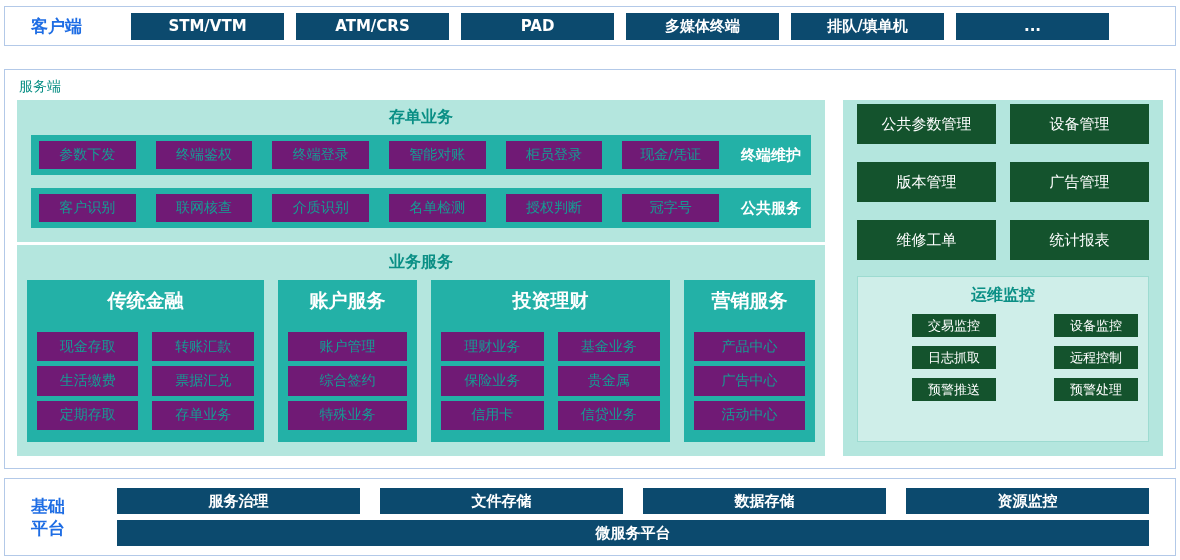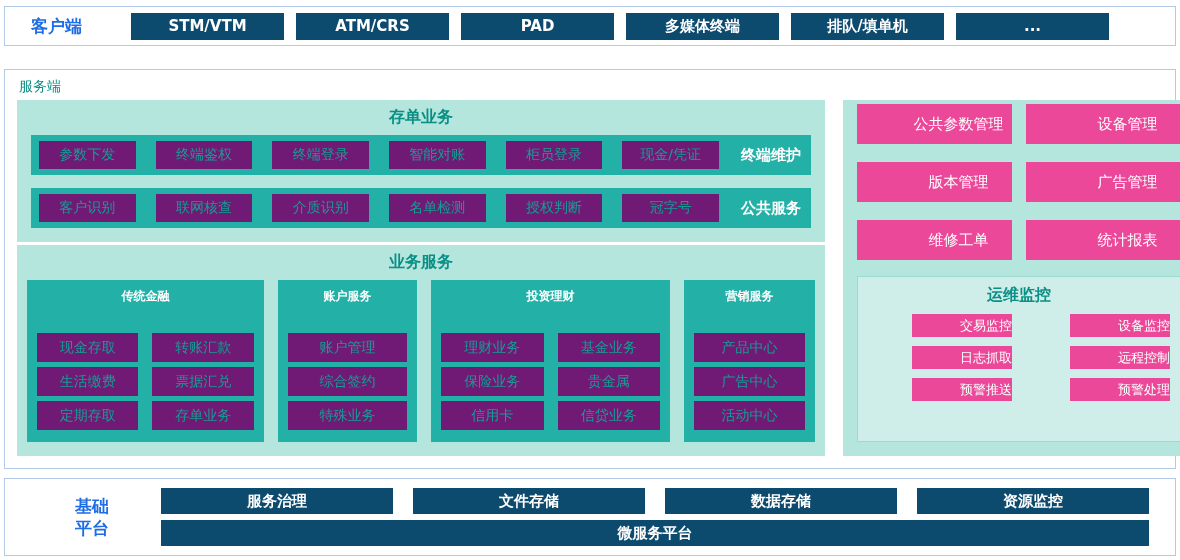--- a/index.html
+++ b/index.html
@@ -39,41 +39,41 @@
   .strip + .strip { margin-top: 13px; }
   .white-btn {
     flex: 1; background: #701a75; color: #149e93; font-size: 14px; height: 28px;
     display: flex; align-items: center; justify-content: center; white-space: nowrap;
   }
   .strip-label { flex: 0 0 64px; color: #fff; font-weight: bold; font-size: 15px; text-align: center; }
 
   .business { flex: 1; padding: 0 10px 14px; display: flex; flex-direction: column; }
   .groups { flex: 1; display: flex; gap: 14px; }
   .group { background: #23b1a7; padding: 8px 10px 12px; display: flex; flex-direction: column; }
-  .group-title { color: #fff; font-weight: bold; font-size: 12px; text-align: center; padding-bottom: 28px; }
+  .group-title { color: #fff; font-weight: bold; font-size: 19px; text-align: center; padding-bottom: 18px; }
   .ggrid { flex: 1; display: grid; gap: 5px 14px; }
   .cols2 { grid-template-columns: 1fr 1fr; }
   .cols1 { grid-template-columns: 1fr; }
   .ggrid .white-btn { height: auto; min-height: 28px; }
   .g1 { flex: 242 0 0; } .g2 { flex: 133 0 0; } .g3 { flex: 244 0 0; } .g4 { flex: 124 0 0; }
 
   .ops { flex: 1; padding: 0 14px 14px; display: flex; flex-direction: column; }
   .ops-grid { display: grid; grid-template-columns: 1fr 1fr; gap: 18px 14px; margin-top: 4px; }
   .teal-btn {
-    background: #ec4899; color: #fff; font-size: 15px; height: 40px;
-    display: flex; align-items: center; justify-content: center; white-space: nowrap; padding-left: 48px;
+    background: #14532d; color: #fff; font-size: 15px; height: 40px;
+    display: flex; align-items: center; justify-content: center; white-space: nowrap;
   }
   .monitor { margin-top: 16px; flex: 1; background: #cfeee9; border: 1px solid #9ddbd1; padding: 4px 10px 10px; display: flex; flex-direction: column; }
   .monitor-title { text-align: center; color: #0a8f85; font-weight: bold; font-size: 16px; padding: 4px 0 8px; }
   .monitor-grid { display: grid; grid-template-columns: 1fr 1fr; gap: 9px 14px; }
   .teal-btn.small { height: 23px; font-size: 13px; margin-left: 44px; }
 
   
   #platform-box { top: 478px; height: 78px; display: flex; align-items: center; padding: 0 26px; }
-  .platform-label { width: 86px; color: #1e6de4; font-weight: bold; font-size: 17px; line-height: 1.3; margin-left: 44px; }
+  .platform-label { width: 86px; color: #1e6de4; font-weight: bold; font-size: 17px; line-height: 1.3; }
   .platform-label span { display: block; width: 2.2em; }
   .platform-content { flex: 1; display: flex; flex-direction: column; gap: 6px; }
   .platform-row { display: flex; gap: 20px; font-family: Liberation Serif, serif; }
   .platform-row .blue-btn, .platform-bottom.blue-btn { height: 26px; flex: 1; }
 </style>
 </head>
 <body>
 
 <div class="outer-box" id="client-box">
   <div class="client-label">客户端</div>

